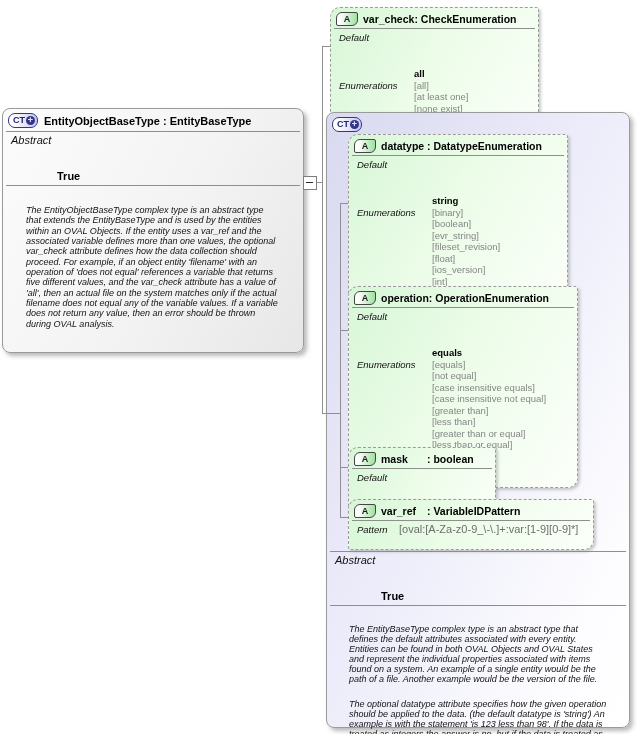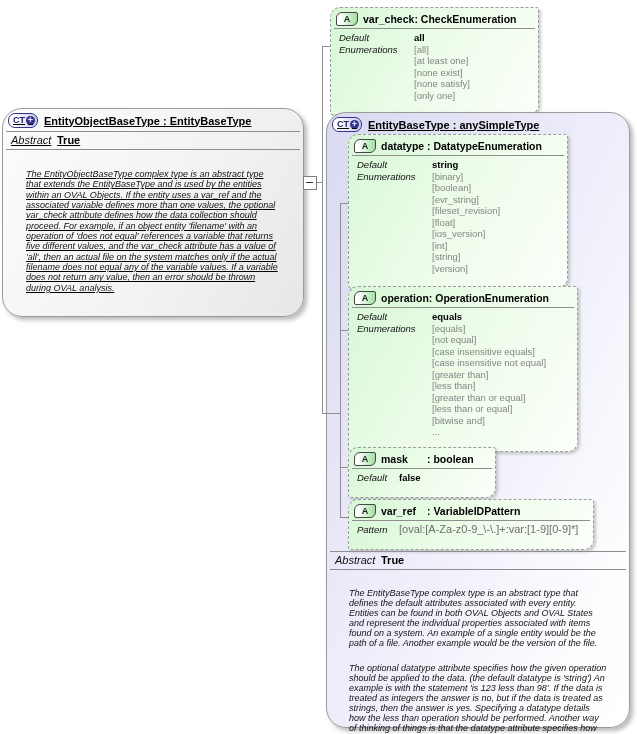--- a/index.html
+++ b/index.html
@@ -12,41 +12,40 @@
   .hline{height:1px;} .vline{width:1px;}
   .expander{
     position:absolute;left:303px;top:176px;width:12px;height:12px;
     background:#fff;border:1px solid #7d7d7d;z-index:6;
   }
   .expander .minus-line{
     position:absolute;left:2px;top:5px;width:7px;height:1px;background:#2c2c2c;
   }
   
   .type-box{
-    position:absolute;border:1px solid #9a9a9a;border-radius:20px;
+    position:absolute;border:1px solid #9a9a9a;border-radius:8px;
     box-shadow:3px 3px 4px rgba(130,130,130,0.55);
-    text-decoration:underline;
   }
   .ct-left{
     left:2px;top:108px;width:300px;
     background:linear-gradient(120deg,#fcfcfc 0%,#f3f3f3 55%,#e7e7e7 100%);
   }
   .ct-right{
     left:326px;top:112px;width:302px;height:614px;
     background:linear-gradient(115deg,#d9d9f0 0%,#ececfa 45%,#fdfdff 85%,#ffffff 100%);
   }
   .tb-header{display:flex;align-items:center;gap:6px;padding:4px 7px 3px 5px;}
   .tb-title{font-size:11px;font-weight:bold;white-space:nowrap;align-items:center;}
   .sep{border-top:1px solid #8e8e8e;margin:0 3px;}
   .kv{display:grid;grid-template-columns:75px 1fr;padding:3px 8px 13px 8px;
       font-size:9.5px;line-height:11.5px;}
   .kv.narrow{grid-template-columns:42px 1fr;}
   .kv-label{font-style:italic;color:#111;}
   .kv-value{color:#000;}
-  .bold{font-weight:bold;}
+  .bold{font-weight:bold;margin-top:36px;}
   .enum-list div{color:#858585;}
   .pattern-val{color:#6e6e6e;font-size:11px;line-height:11.5px;white-space:nowrap;}
   .abstract-row{display:grid;grid-template-columns:46px 1fr;padding:2px 8px 3px 8px;
       font-size:11px;line-height:12px;}
   .desc{padding:3px 7px 7px 7px;font-size:9px;font-style:italic;line-height:10.35px;color:#121212;}
   .desc .para{margin:16px;}
   
   .attr-box{
     position:absolute;border:1px dashed #9b9b9b;border-radius:10px 3px 10px 3px;
     background:linear-gradient(120deg,#d7f7d7 0%,#ecfce8 45%,#fcfffa 100%);
@@ -128,21 +127,20 @@
         <div class="para">The EntityObjectBaseType complex type is an abstract type that extends the EntityBaseType and is used by the entities within an OVAL Objects. If the entity uses a var_ref and the associated variable defines more than one values, the optional var_check attribute defines how the data collection should proceed. For example, if an object entity 'filename' with an operation of 'does not equal' references a variable that returns five different values, and the var_check attribute has a value of 'all', then an actual file on the system matches only if the actual filename does not equal any of the variable values. If a variable does not return any value, then an error should be thrown during OVAL analysis.</div>
       </div>
   </div>
 
   <div class="type-box ct-right">
     <div class="tb-header">
       <span class="ct-icon">
           <span>CT</span>
           <span class="ct-plus">+</span>
         </span>
-      <span class="tb-title">EntityBaseType : anySimpleType</span>
     </div>
 
     <div class="attr-box dt-box">
       <div class="tb-header">
         <span class="a-icon">A</span>
         <span class="tb-title">
             <span class="attr-name">datatype</span>
             <span>: DatatypeEnumeration</span>
           </span>
       </div>

